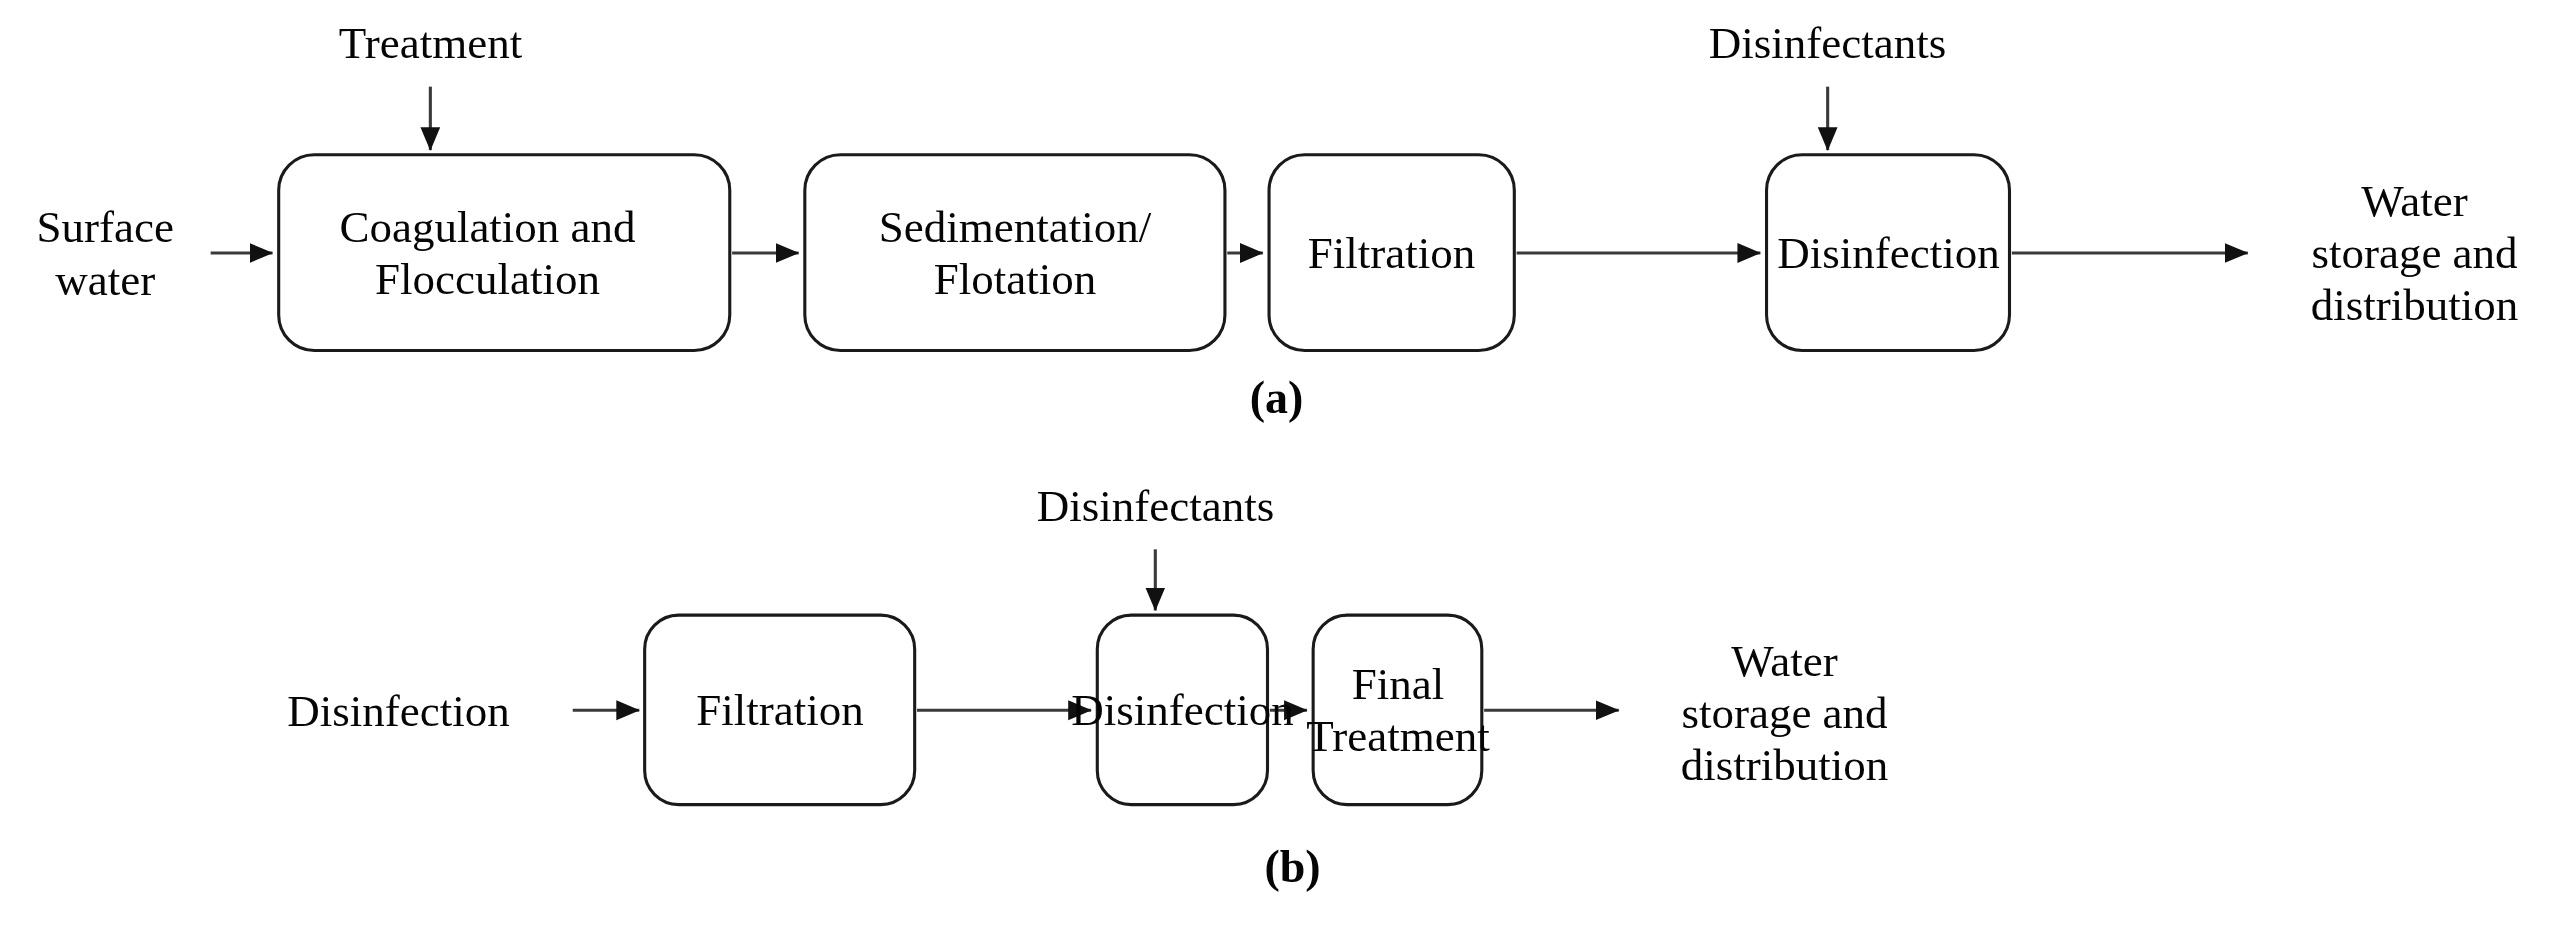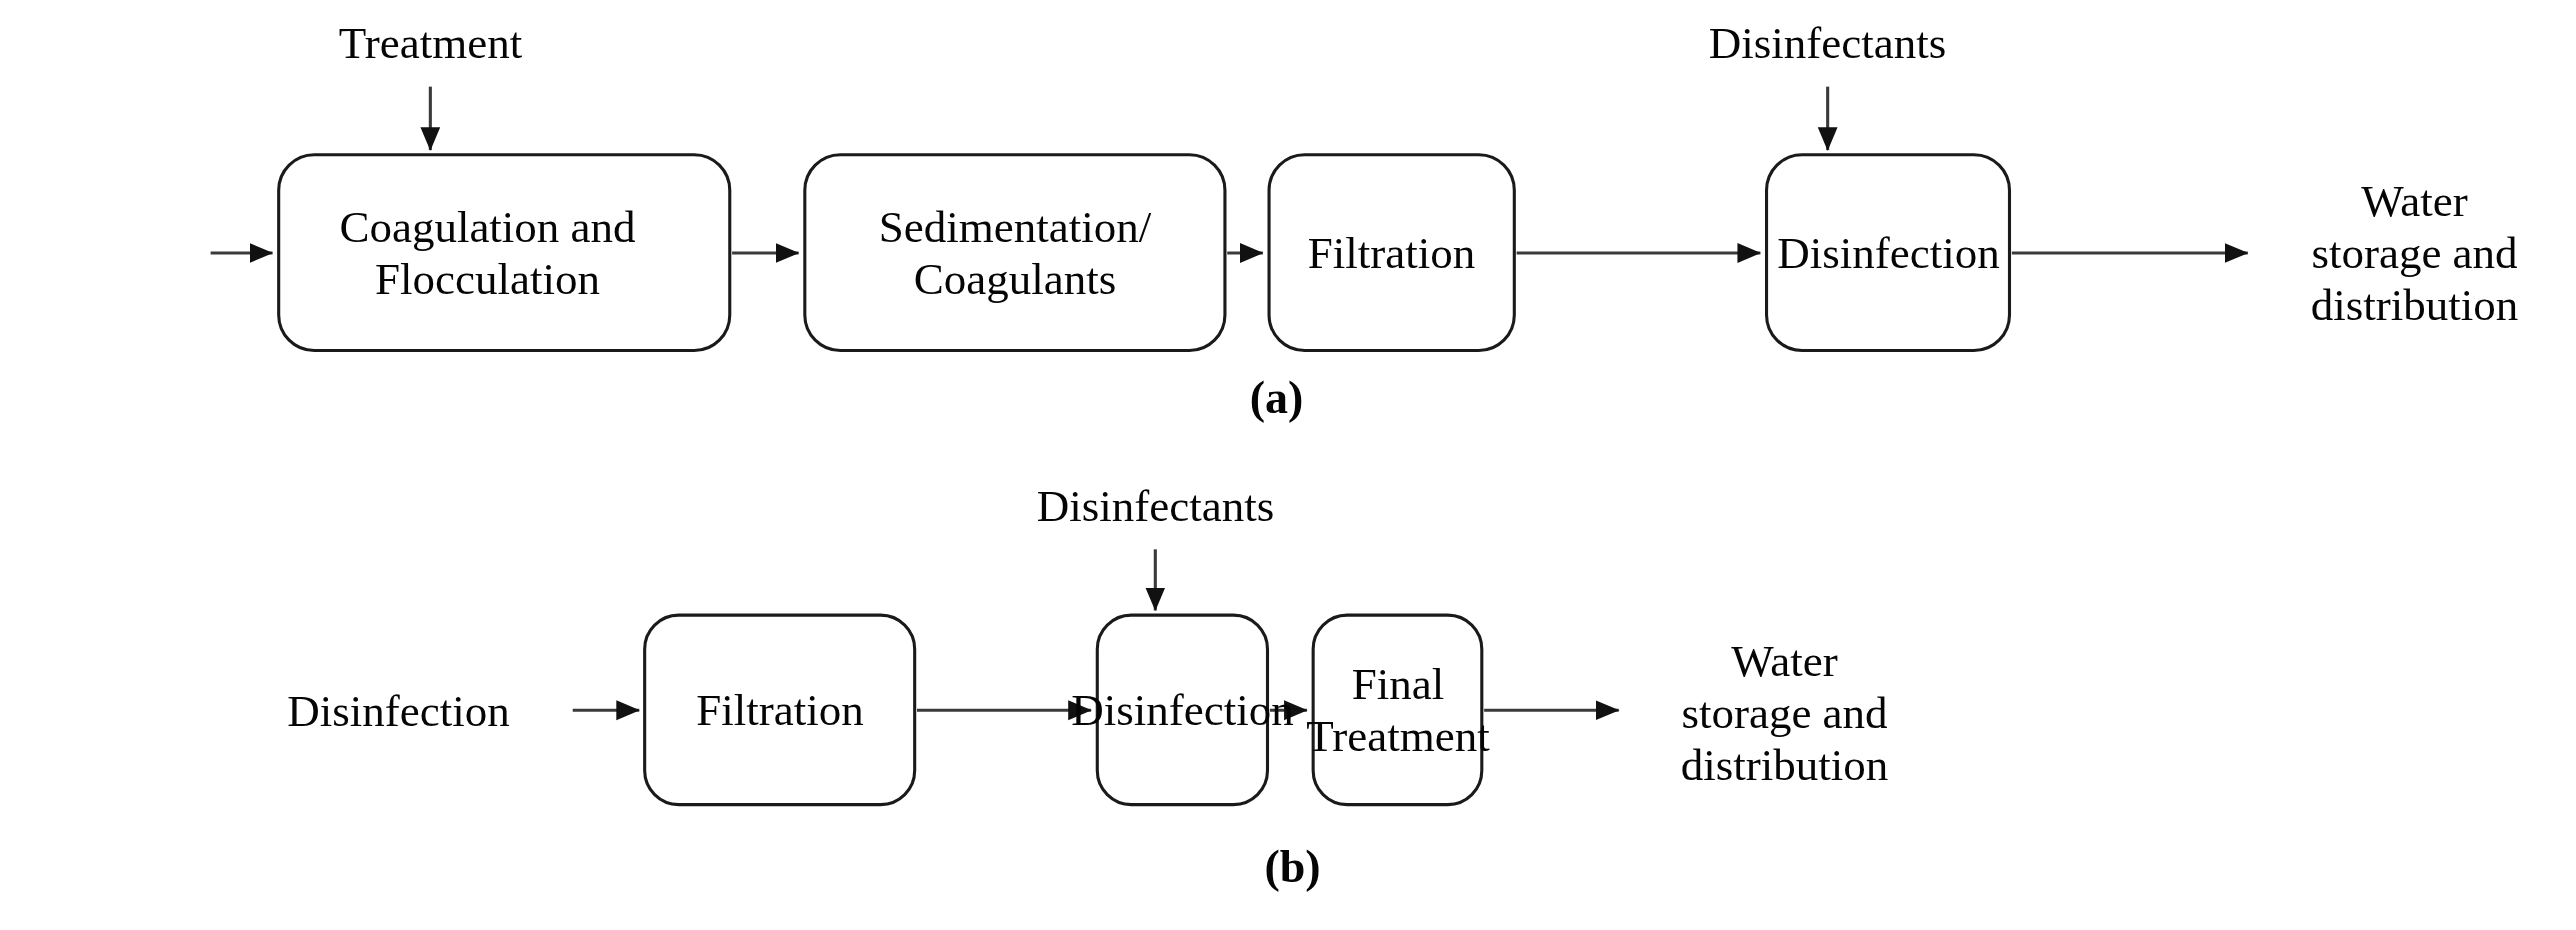--- a/index.html
+++ b/index.html
@@ -105,26 +105,28 @@
     <line class="flow-line" x1="1641" y1="918" x2="1689" y2="918" marker-end="url(#arrowhead)"></line>
     <line class="flow-line" x1="1918" y1="918" x2="2092" y2="918" marker-end="url(#arrowhead)"></line>
 
     <line class="flow-line" x1="1493" y1="710" x2="1493" y2="789" marker-end="url(#arrowhead)"></line>
   </svg>
 
   <div class="reagent-label" style="left:237px; top:17px; width:387px;">Treatment</div>
 
   <div class="reagent-label" style="left:1634px; top:17px; width:387px;">Disinfectants</div>
 
+  <div class="io-label" style="left:6.2px; top:193px; width:198px; height:121px;">Surface
+water</div>
 
   <div class="box-label" style="left:262px; top:155px; width:451px; height:196px;">Coagulation and
 Flocculation</div>
 
   <div class="box-label" style="left:805px; top:155px; width:420px; height:196px;">Sedimentation/
-Coagulants</div>
+Flotation</div>
 
   <div class="box-label" style="left:1269px; top:155px; width:245px; height:196px;">Filtration</div>
 
   <div class="box-label" style="left:1767px; top:155px; width:243px; height:196px;">Disinfection</div>
 
   <div class="io-label" style="left:2256px; top:164px; width:317px; height:178px;">Water
 storage and
 distribution</div>
 
   <div class="panel-label" style="left:1176px; top:371px; width:201px;"><b>(a)</b></div>

